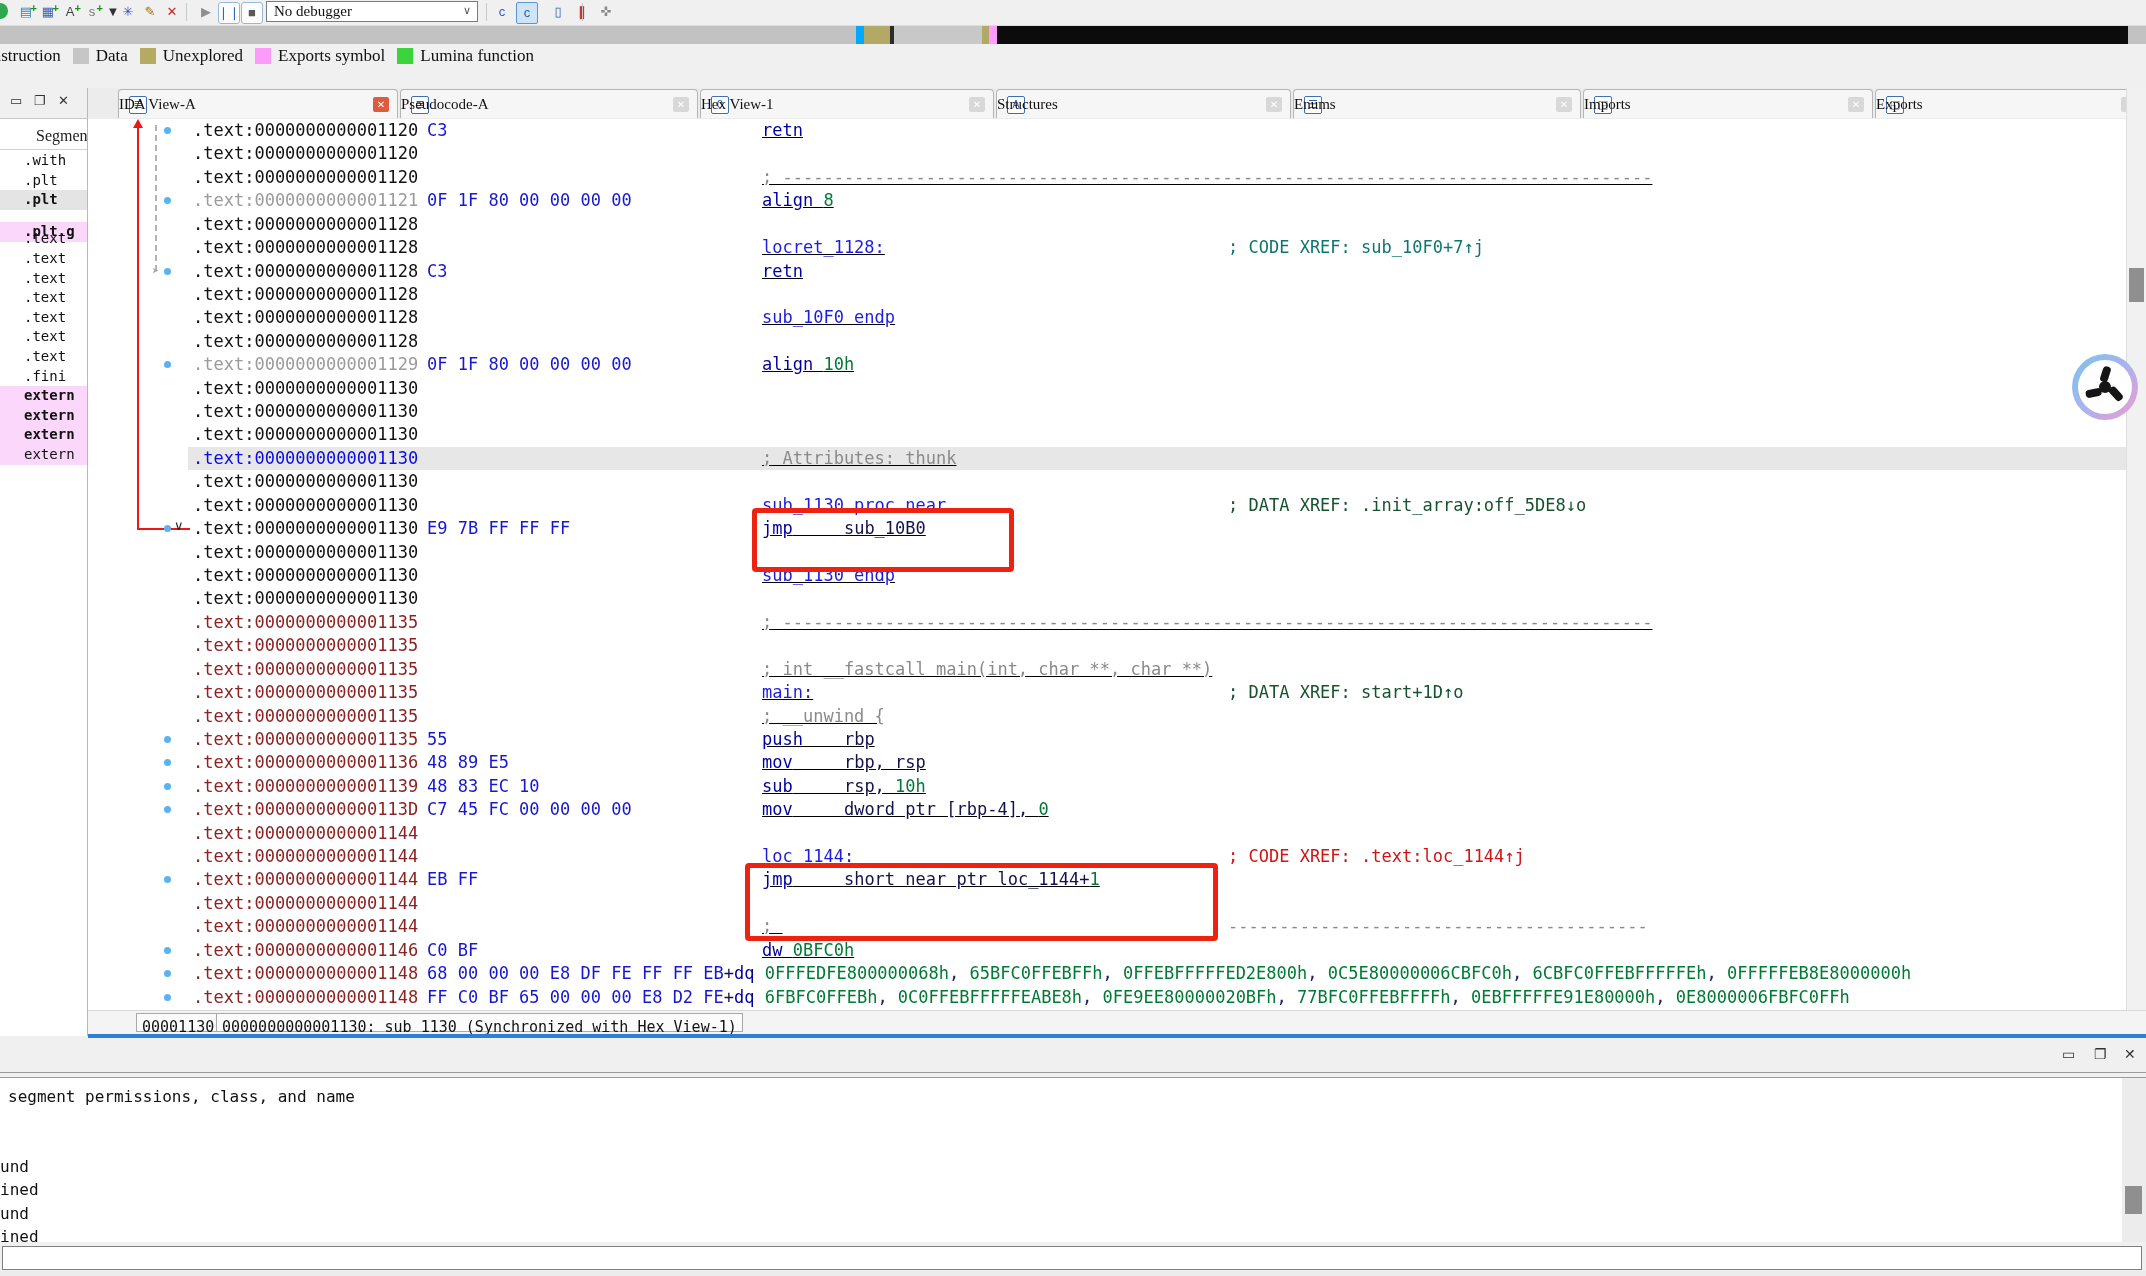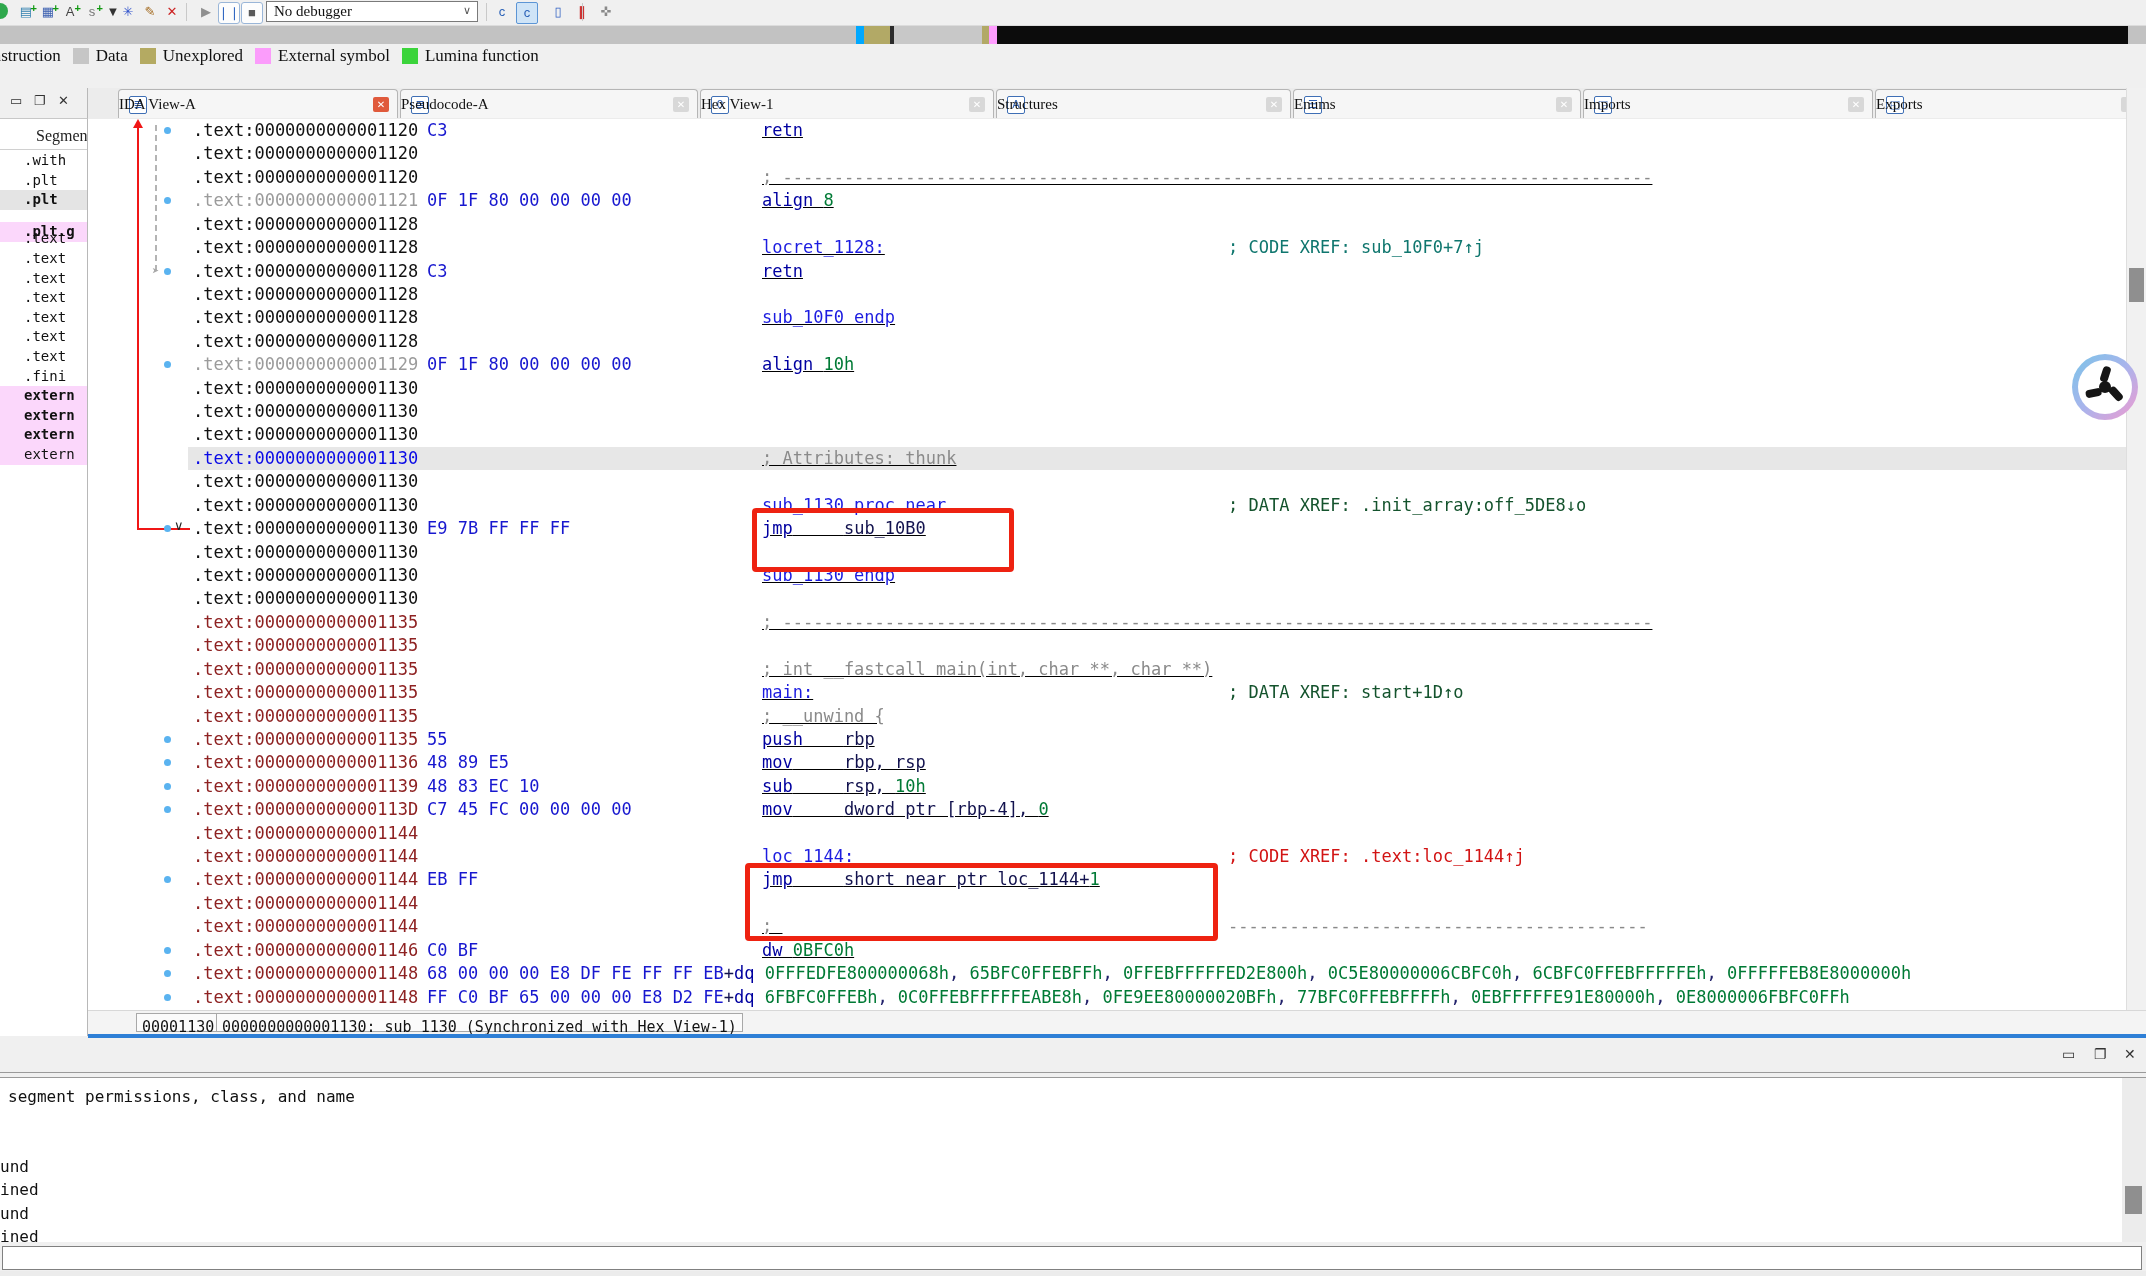--- a/index.html
+++ b/index.html
@@ -152,21 +152,21 @@
     <div class="lg-item">
       <span class="lg-sw" style="background: rgb(198, 198, 198);"></span>
       <span>Data</span>
     </div>
     <div class="lg-item">
       <span class="lg-sw" style="background: rgb(180, 170, 98);"></span>
       <span>Unexplored</span>
     </div>
     <div class="lg-item">
       <span class="lg-sw" style="background: rgb(251, 156, 251);"></span>
-      <span>External symbol</span>
+      <span>Exports symbol</span>
     </div>
     <div class="lg-item">
       <span class="lg-sw" style="background: rgb(59, 212, 59);"></span>
       <span>Lumina function</span>
     </div>
   </div>
 
 <div class="abs" id="tabbar">
     <div class="tab" style="left: 30px; width: 280px;">
       <span class="ticon">≣</span>

